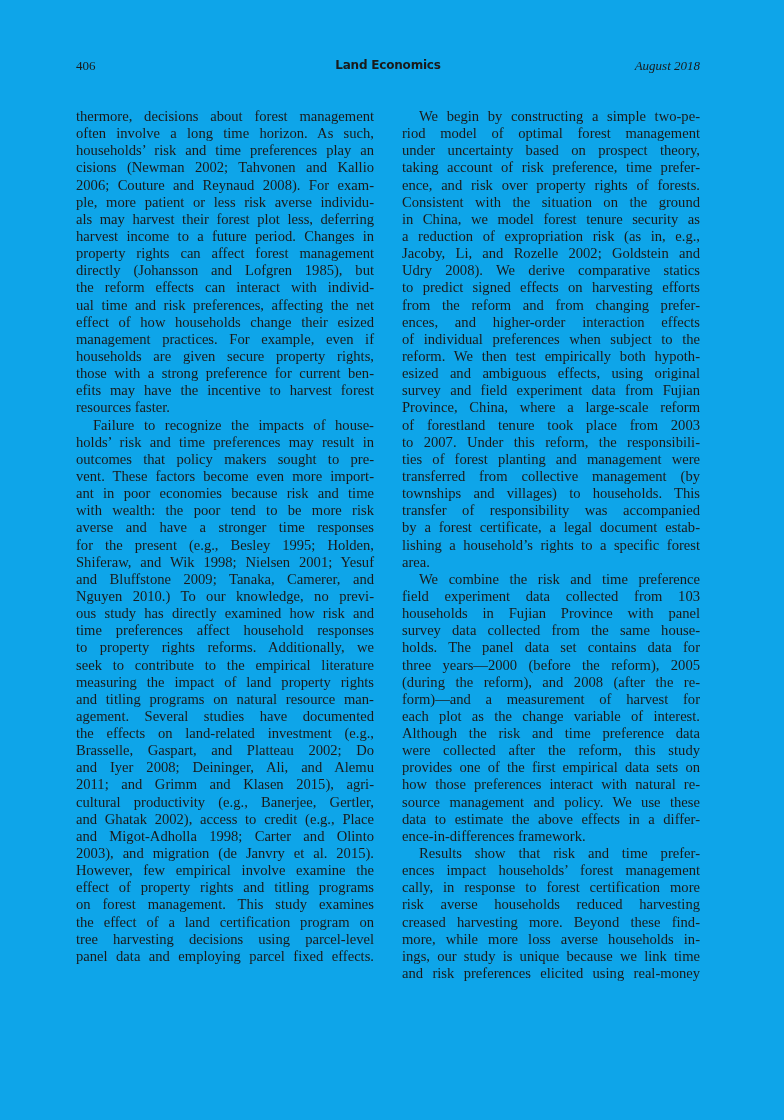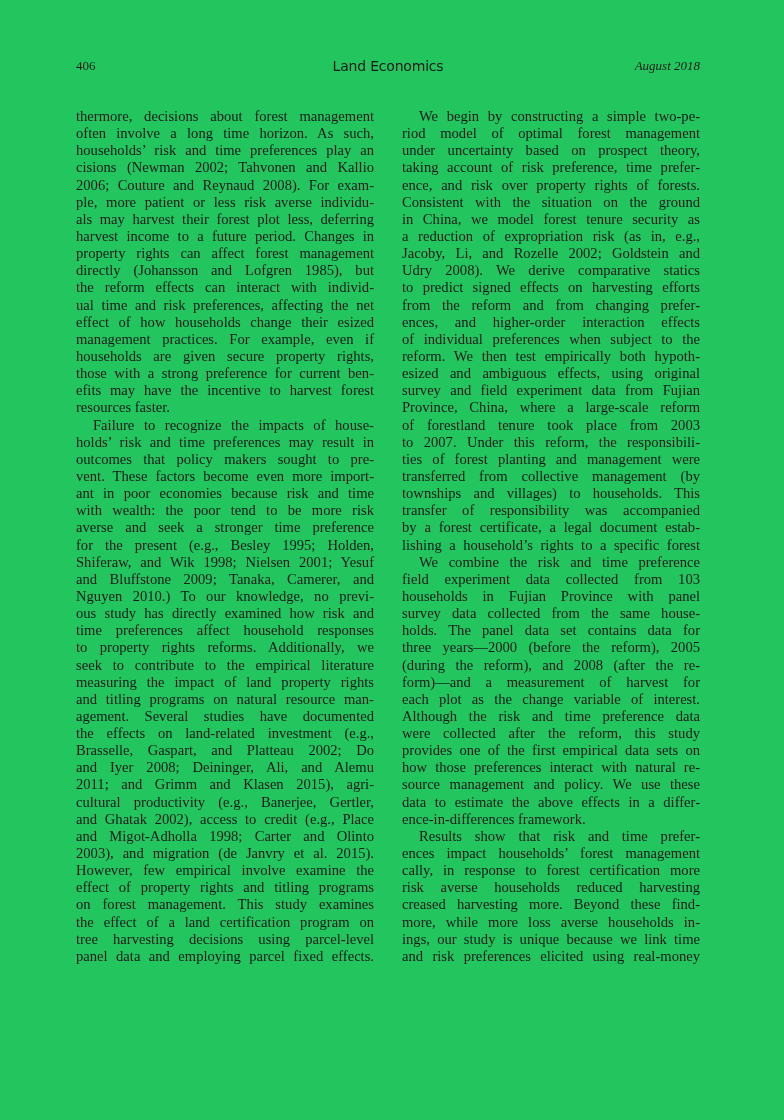--- a/index.html
+++ b/index.html
@@ -1,20 +1,20 @@
 <!DOCTYPE html>
 <html><head>
   <meta charset="utf-8">
   <style>
     html, body { margin: 0; padding: 0; background: #ffffff; }
     body { width: 784px; height: 1120px; position: relative; overflow: hidden; }
-    .page { position: absolute; left: 0; top: 0; width: 784px; height: 1120px; background: #22c55e; color: #1a1a1a; }
+    .page { position: absolute; left: 0; top: 0; width: 784px; height: 1120px; background: #0ea5e9; color: #1a1a1a; }
     .running-head { position: absolute; top: 58px; left: 76px; width: 624px; height: 20px; }
     .rh-page { position: absolute; left: 0; top: 0; font-family: "Liberation Serif", serif; font-size: 13px; }
-    .rh-journal { position: absolute; left: 0; width: 100%; top: 0; text-align: center; font-family: "DejaVu Sans", sans-serif; font-size: 14px; font-weight: normal; letter-spacing: -0.2px; }
+    .rh-journal { position: absolute; left: 0; width: 100%; top: 0; text-align: center; font-family: "DejaVu Sans", sans-serif; font-size: 12px; font-weight: bold; letter-spacing: -0.2px; }
     .rh-date { position: absolute; right: 0; top: 0; font-family: "Liberation Serif", serif; font-size: 13px; font-style: italic; }
     .col { position: absolute; top: 108px; width: 298px; font-family: "Liberation Serif", serif; font-size: 14.6px; line-height: 17.15px; }
     .col-left { left: 76px; }
     .col-right { left: 402px; }
     .line { display: block; white-space: nowrap; text-align: justify; text-align-last: justify; height: 17.15px; }
     .line.last { text-align-last: left; }
     .line.indent { padding-left: 17px; }
   </style>
 </head>
 <body>
@@ -44,21 +44,21 @@
       <span class="line">households are given secure property rights,</span>
       <span class="line">those with a strong preference for current ben-</span>
       <span class="line">efits may have the incentive to harvest forest</span>
       <span class="line last">resources faster.</span>
       <span class="line indent">Failure to recognize the impacts of house-</span>
       <span class="line">holds’ risk and time preferences may result in</span>
       <span class="line">outcomes that policy makers sought to pre-</span>
       <span class="line">vent. These factors become even more import-</span>
       <span class="line">ant in poor economies because risk and time</span>
       <span class="line">with wealth: the poor tend to be more risk</span>
-      <span class="line">averse and seek a stronger time preference</span>
+      <span class="line">averse and have a stronger time responses</span>
       <span class="line">for the present (e.g., Besley 1995; Holden,</span>
       <span class="line">Shiferaw, and Wik 1998; Nielsen 2001; Yesuf</span>
       <span class="line">and Bluffstone 2009; Tanaka, Camerer, and</span>
       <span class="line">Nguyen 2010.) To our knowledge, no previ-</span>
       <span class="line">ous study has directly examined how risk and</span>
       <span class="line">time preferences affect household responses</span>
       <span class="line">to property rights reforms. Additionally, we</span>
       <span class="line">seek to contribute to the empirical literature</span>
       <span class="line">measuring the impact of land property rights</span>
       <span class="line">and titling programs on natural resource man-</span>
@@ -98,20 +98,21 @@
       <span class="line">survey and field experiment data from Fujian</span>
       <span class="line">Province, China, where a large-scale reform</span>
       <span class="line">of forestland tenure took place from 2003</span>
       <span class="line">to 2007. Under this reform, the responsibili-</span>
       <span class="line">ties of forest planting and management were</span>
       <span class="line">transferred from collective management (by</span>
       <span class="line">townships and villages) to households. This</span>
       <span class="line">transfer of responsibility was accompanied</span>
       <span class="line">by a forest certificate, a legal document estab-</span>
       <span class="line">lishing a household’s rights to a specific forest</span>
+      <span class="line last">area.</span>
       <span class="line indent">We combine the risk and time preference</span>
       <span class="line">field experiment data collected from 103</span>
       <span class="line">households in Fujian Province with panel</span>
       <span class="line">survey data collected from the same house-</span>
       <span class="line">holds. The panel data set contains data for</span>
       <span class="line">three years—2000 (before the reform), 2005</span>
       <span class="line">(during the reform), and 2008 (after the re-</span>
       <span class="line">form)—and a measurement of harvest for</span>
       <span class="line">each plot as the change variable of interest.</span>
       <span class="line">Although the risk and time preference data</span>

